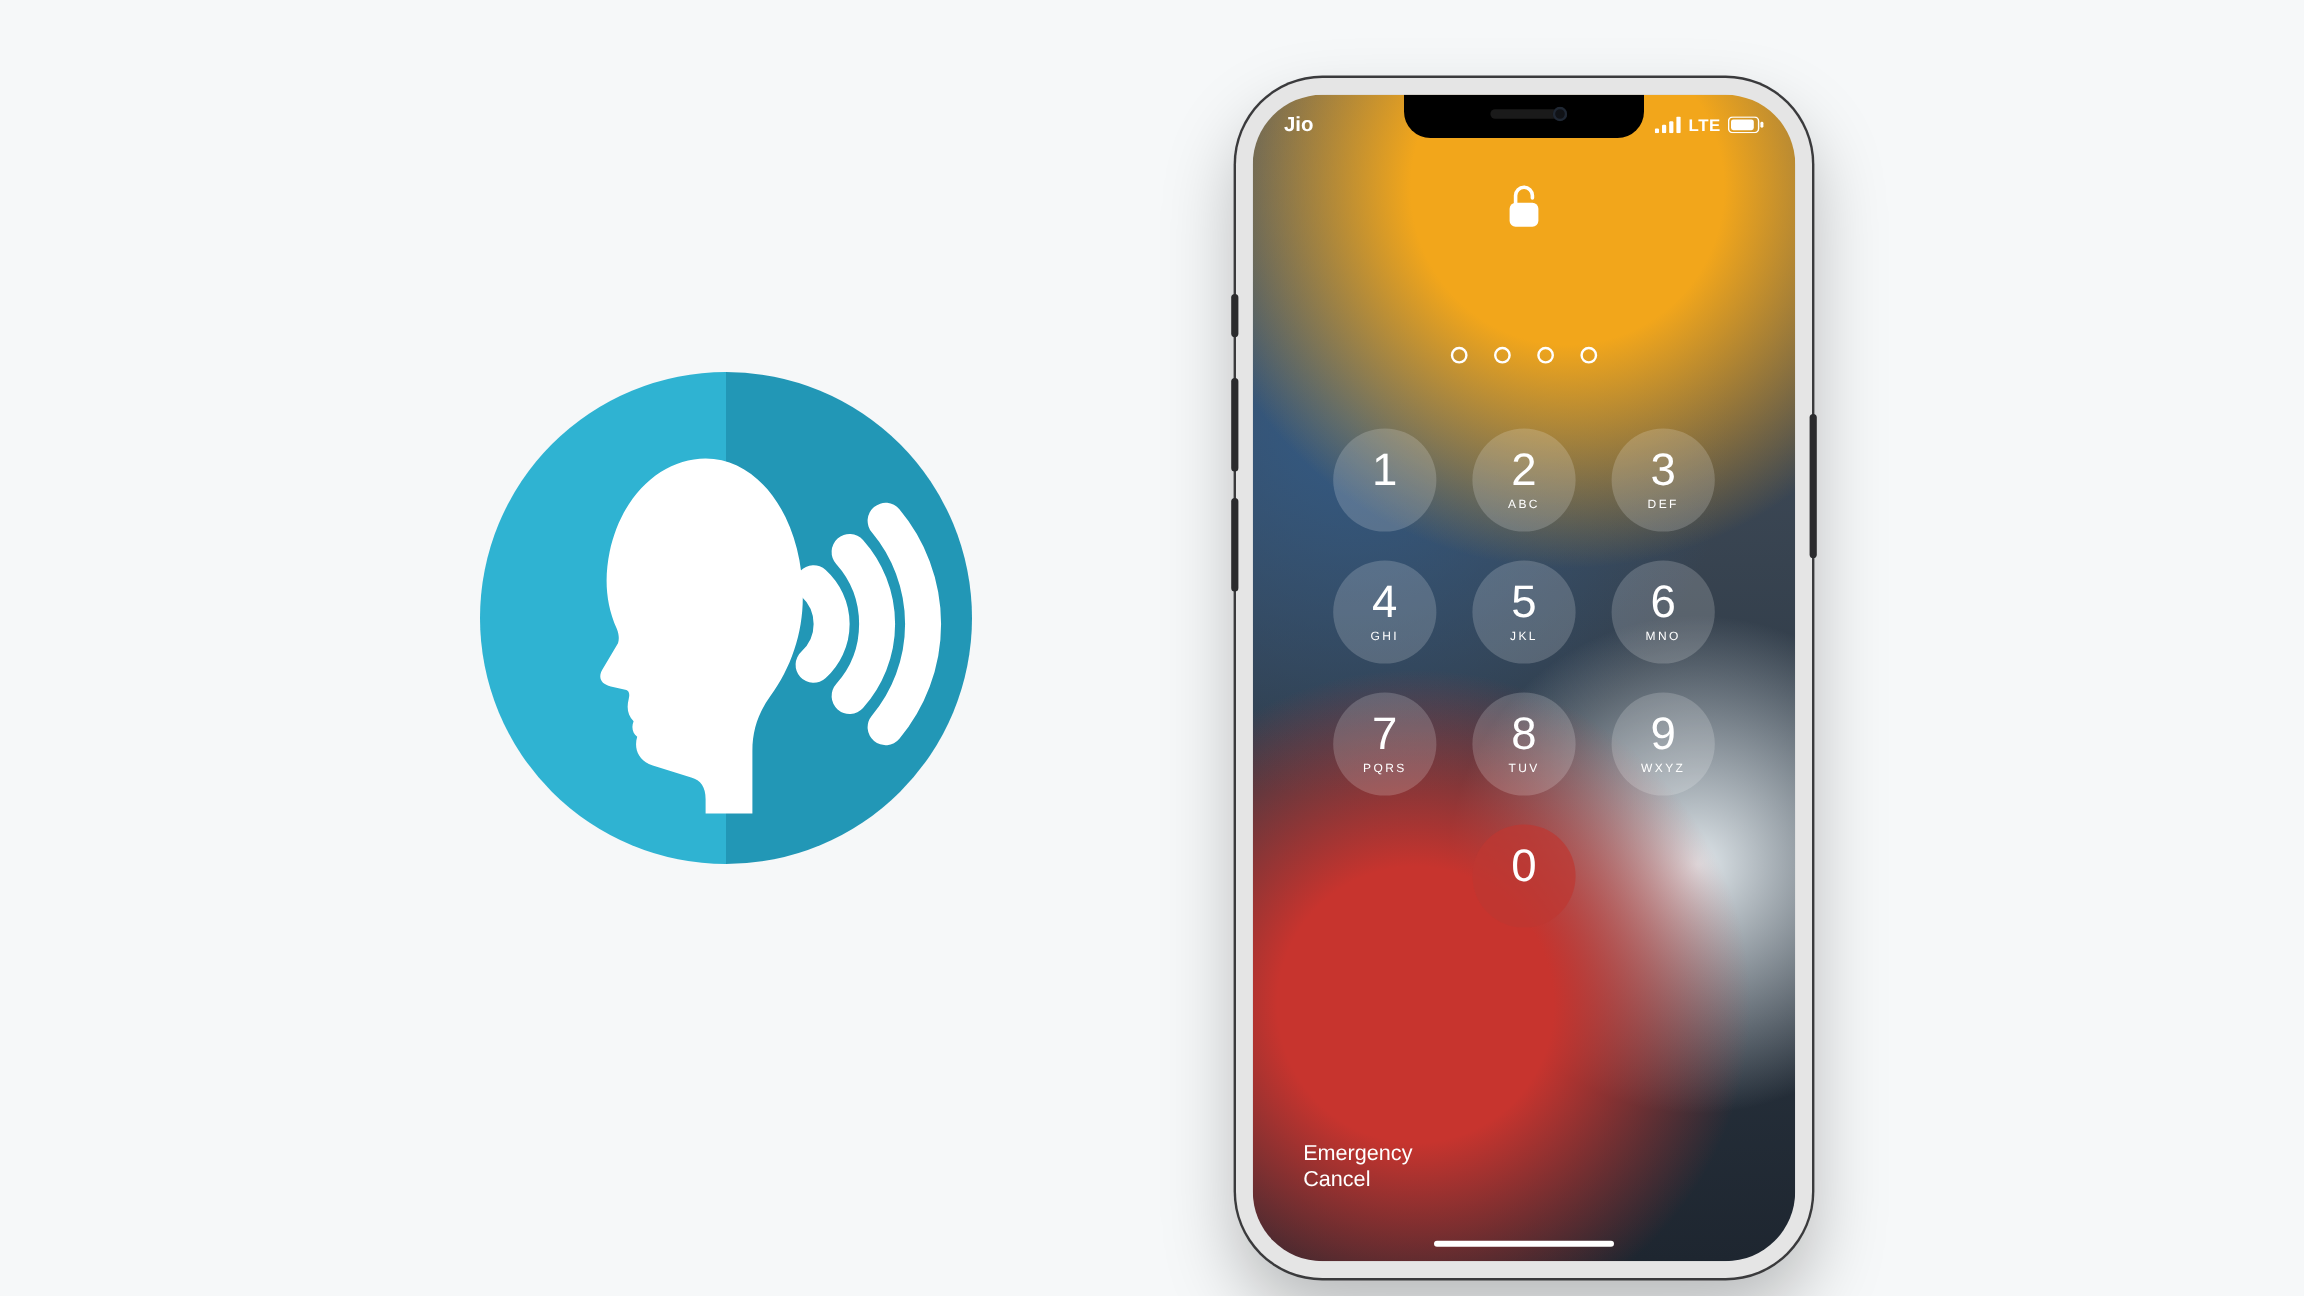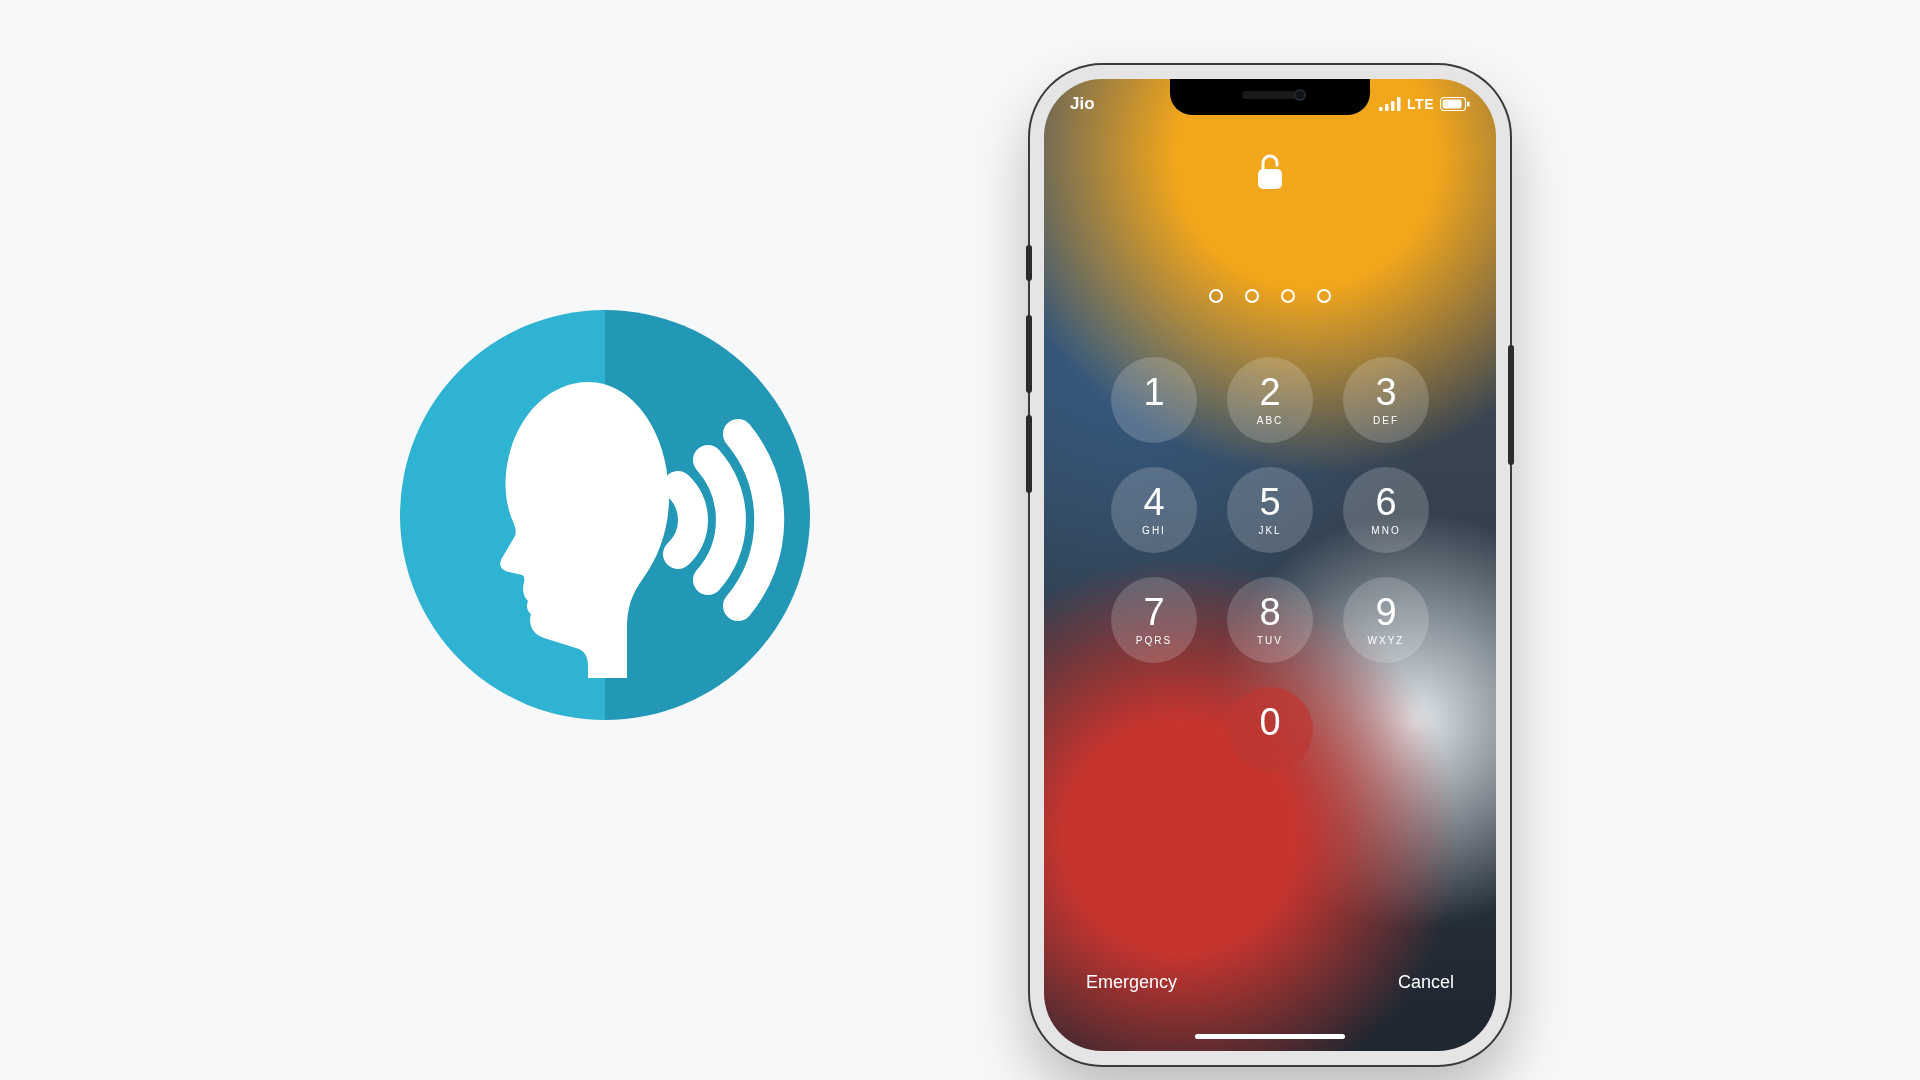--- a/index.html
+++ b/index.html
@@ -217,20 +217,21 @@
 
   .bottom-bar {
     position: absolute;
     left: 0;
     right: 0;
     bottom: 58px;
     display: flex;
     justify-content: space-between;
     padding: 0 42px;
     font-size: 18px;
+    flex-direction: column;
   }
   .home-indicator {
     position: absolute;
     bottom: 12px;
     left: 50%;
     transform: translateX(-50%);
     width: 150px;
     height: 5px;
     border-radius: 3px;
     background: #fff;

